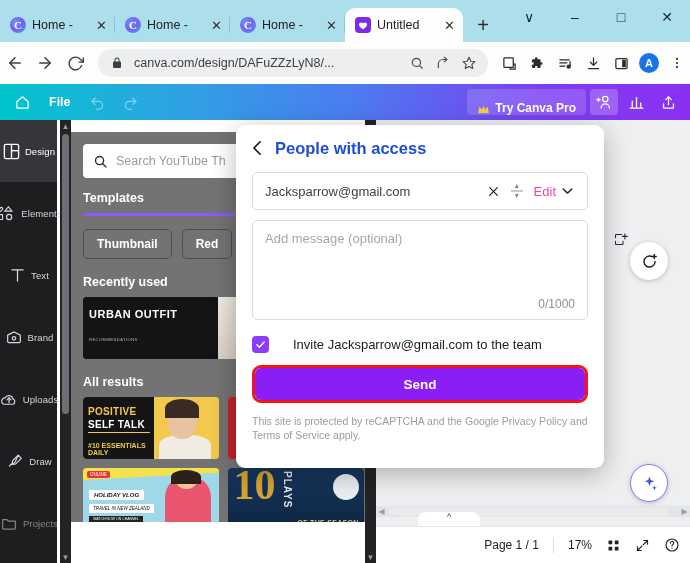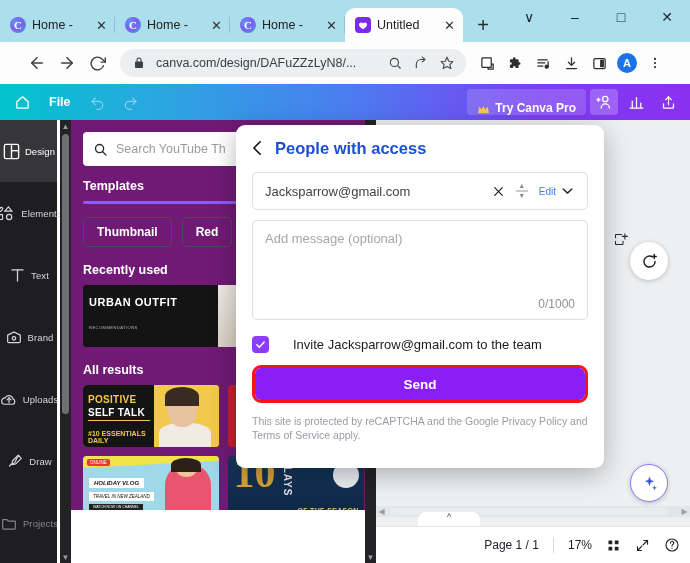--- a/index.html
+++ b/index.html
@@ -49,21 +49,21 @@
     position:absolute; right:0; top:0; height:34px; display:flex; align-items:center;
   }
   .wincontrols div {
     width:46px; height:34px; display:flex; align-items:center; justify-content:center;
     font-size:14px; color:#1a2733; cursor:pointer;
   }
 
   
   .toolbar {
     position:absolute; left:0; top:42px; width:690px; height:42px;
-    background:#fdfdfd; display:flex; align-items:center; padding:0 22px;
+    background:#fdfdfd; display:flex; align-items:center; padding:0 0;
   }
   .nav-btn {
     width:30px; height:30px; display:flex; align-items:center; justify-content:center;
     color:#3c4043; cursor:pointer; flex:0 0 30px;
   }
   .omnibox {
     flex:1; height:28px; background:#eceef0; border-radius:14px;
     display:flex; align-items:center; padding:0 10px; margin:0 8px; gap:8px;
     min-width:0;
   }
@@ -114,22 +114,22 @@
   .rail-item.faded { opacity:.55; }
 
   .rail-scroll {
     position:absolute; left:60px; top:120px; width:11px; height:443px; background:#232326;
   }
   .rail-scroll .arrow { width:11px;height:12px;display:flex;align-items:center;justify-content:center;color:#9a9aa0;font-size:8px;}
   .rail-scroll .thumb { position:absolute; left:2px; top:14px; width:7px; height:280px; background:#6e6e74; border-radius:4px;}
 
   
   .panel {
-    position:absolute; left:71px; top:120px; width:305px; height:390px;
-    background:#701a75; overflow:hidden;
+    position:absolute; left:71px; top:132px; width:305px; height:390px;
+    background:#737373; overflow:hidden;
   }
   .search-wrap { padding:12px 12px 0 12px; }
   .search-box {
     height:34px; background:#fff; border-radius:4px; display:flex; align-items:center;
     gap:8px; padding:0 10px;
   }
   .search-box input {
     border:none; outline:none; flex:1; font-size:12.5px; color:#333;
     font-family:"Liberation Sans",sans-serif; background:transparent;
   }
@@ -262,21 +262,21 @@
     height:38px; border:1px solid #dcdee1; border-radius:5px;
     display:flex; align-items:center; padding:0 6px 0 12px; gap:4px;
   }
   .email-row .email { flex:1; font-size:13px; color:#3f3f46; }
   .x-btn { width:24px;height:24px;display:flex;align-items:center;justify-content:center;
       font-size:15px; color:#16161d; cursor:pointer;}
   .stepper { width:14px; display:flex; flex-direction:column; align-items:center; gap:1px; color:#8a8a92;}
   .stepper .car { font-size:7px; line-height:6px; }
   .stepper .mid { width:12px; height:1.2px; background:#c9c9cf; }
   .edit-sel { display:flex; align-items:center; gap:6px; padding:0 8px 0 6px; cursor:pointer;}
-  .edit-sel .t { font-size:10px; color:#3b82f6; }
+  .edit-sel .t { font-size:13px; color:#ec4899; }
   .edit-sel .cv { font-size:9px; color:#26262e; }
 
   .msgbox {
     margin-top:10px; height:100px; border:1px solid #dcdee1; border-radius:5px;
     padding:10px 12px; position:relative;
   }
   .msgbox .ph { font-size:13px; color:#a6a6ad; }
   .msgbox .count { position:absolute; right:12px; bottom:8px; font-size:12px; color:#8f8f97; }
 
   .invite-row { display:flex; align-items:center; gap:24px; margin-top:16px; }

